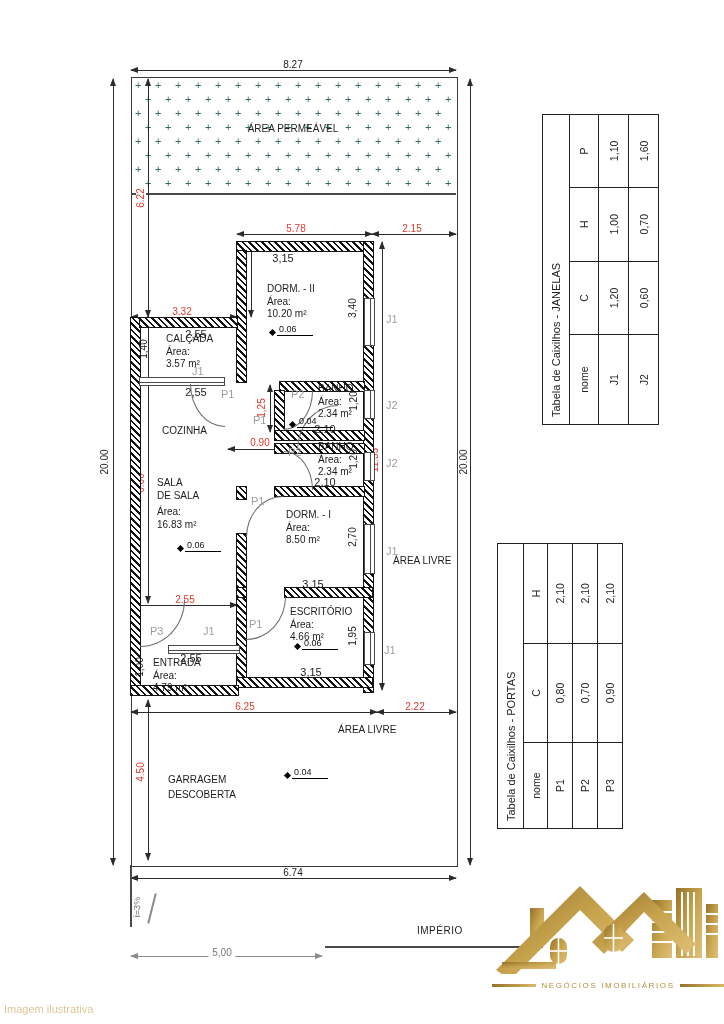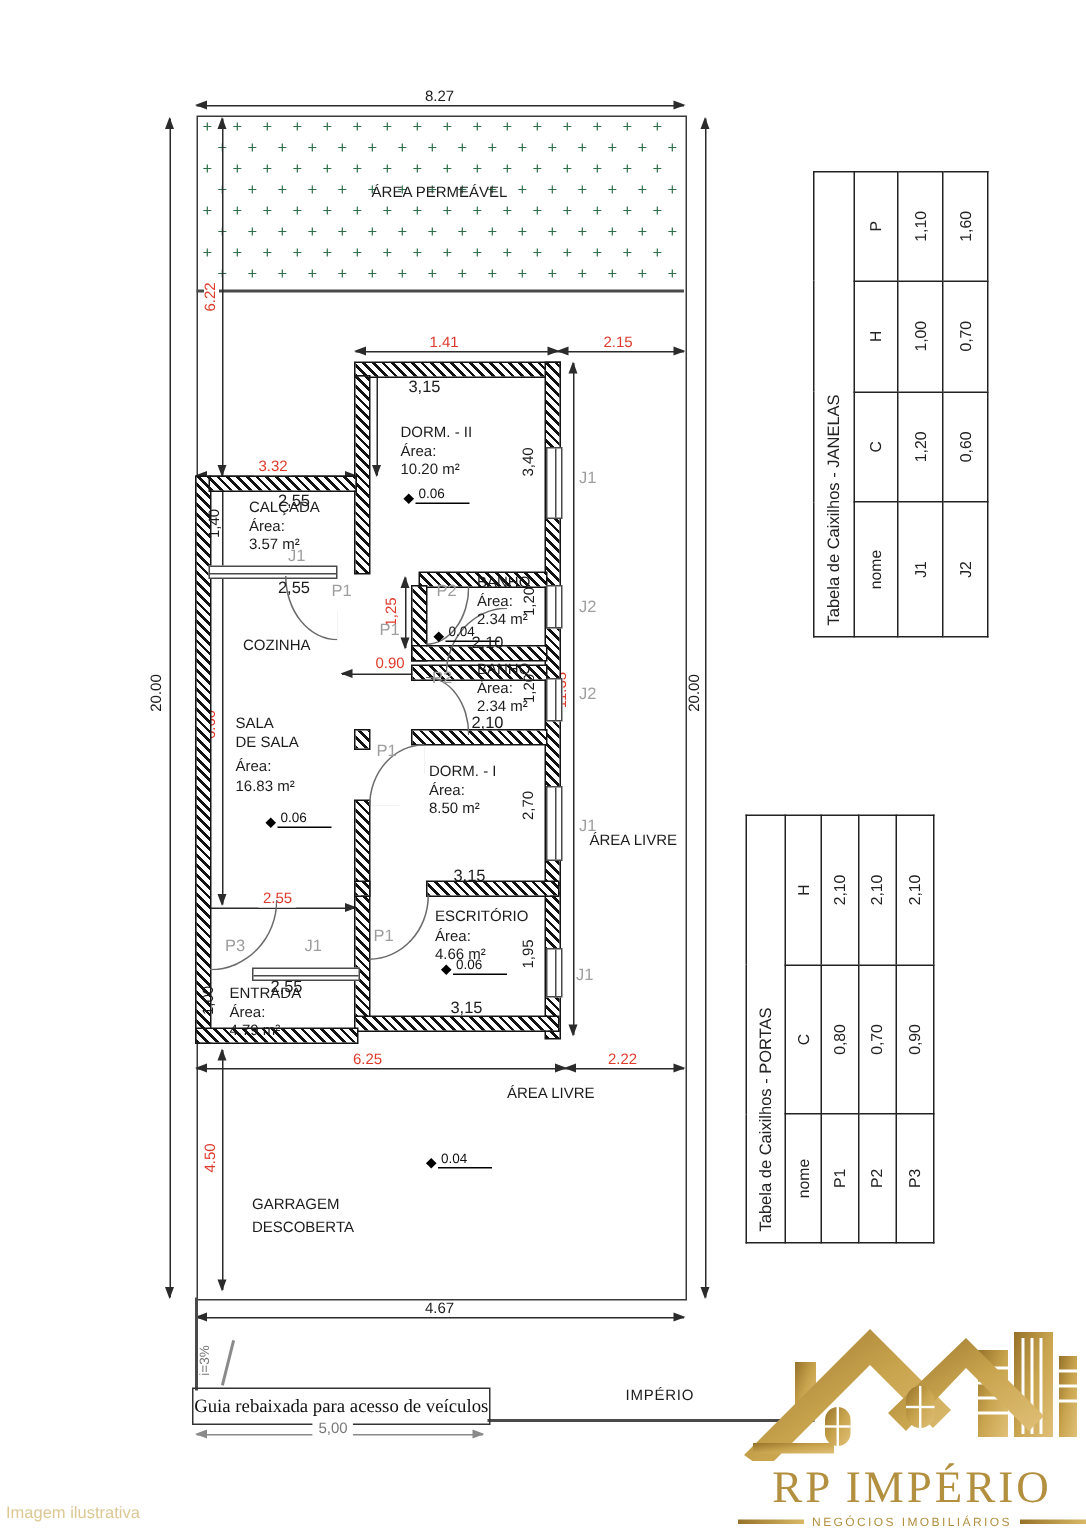--- a/index.html
+++ b/index.html
@@ -197,26 +197,26 @@
   <div class="line" style="left:131px;top:193px;width:325px;height:1.5px"></div>
   <div class="lbl ctr" style="left:293px;top:124px">ÁREA PERMEÁVEL</div>
 
   <div class="dimh" style="left:131px;top:70px;width:325px"></div>
   <div class="lbl ctr" style="left:293px;top:60px;background:#fff;padding:0 4px">8.27</div>
   <div class="dimv" style="left:113px;top:79px;height:786px"></div>
   <div class="vlbl" style="left:105px;top:462px;background:#fff;padding:0 4px">20.00</div>
   <div class="dimv" style="left:470px;top:79px;height:786px"></div>
   <div class="vlbl" style="left:464px;top:462px;background:#fff;padding:0 4px">20.00</div>
   <div class="dimh" style="left:131px;top:878px;width:325px"></div>
-  <div class="lbl ctr" style="left:293px;top:868px;background:#fff;padding:0 4px">4.67</div>
+  <div class="lbl ctr" style="left:293px;top:868px;background:#fff;padding:0 4px">6.74</div>
 
   <div class="dimv red" style="left:148px;top:79px;height:238px"></div>
   <div class="vlbl red" style="left:141px;top:198px;background:#fff">6.22</div>
   <div class="dimh red" style="left:237px;top:234px;width:135px"></div>
-  <div class="lbl ctr red" style="left:296px;top:224px;background:#fff;padding:0 3px">1.41</div>
+  <div class="lbl ctr red" style="left:296px;top:224px;background:#fff;padding:0 3px">5.78</div>
   <div class="dimh red" style="left:372px;top:234px;width:84px"></div>
   <div class="lbl ctr red" style="left:412px;top:224px;background:#fff;padding:0 3px">2.15</div>
   <div class="dimv red" style="left:251px;top:242px;height:75px"></div>
   <div class="vlbl red" style="left:244px;top:276px;background:#fff">2.05</div>
   <div class="dimh red" style="left:131px;top:317px;width:106px"></div>
   <div class="lbl ctr red" style="left:182px;top:307px;background:#fff;padding:0 3px">3.32</div>
   <div class="dimv red" style="left:270px;top:385px;height:47px"></div>
   <div class="vlbl red" style="left:262px;top:408px">1,25</div>
   <div class="dimh red" style="left:228px;top:449px;width:55px"></div>
   <div class="lbl ctr red" style="left:260px;top:438px">0.90</div>
@@ -270,21 +270,21 @@
   <div class="room" style="left:166px;top:333px"><span>CALÇADA</span><br><span>Área:</span><br><span>3.57 m²</span></div>
   <div class="room" style="left:162px;top:425px"><span>COZINHA</span></div>
   <div class="room" style="left:318px;top:383px"><span>BANHO</span><br><span>Área:</span><br><span>2.34 m²</span></div>
   <div class="room" style="left:318px;top:441px"><span>BANHO</span><br><span>Área:</span><br><span>2.34 m²</span></div>
   <div class="room" style="left:157px;top:477px"><span>SALA</span><br><span>DE SALA</span><span class="gap"></span><span>Área:</span><br><span>16.83 m²</span></div>
   <div class="room" style="left:286px;top:509px"><span>DORM. - I</span><br><span>Área:</span><br><span>8.50 m²</span></div>
   <div class="room" style="left:290px;top:606px"><span>ESCRITÓRIO</span><br><span>Área:</span><br><span>4.66 m²</span></div>
   <div class="room" style="left:153px;top:657px"><span>ENTRADA</span><br><span>Área:</span><br><span>4.79 m²</span></div>
   <div class="lbl" style="left:393px;top:556px">ÁREA LIVRE</div>
   <div class="lbl" style="left:338px;top:725px">ÁREA LIVRE</div>
-  <div class="room" style="left:168px;top:796px;line-height:15px"><span>GARRAGEM</span><br><span>DESCOBERTA</span></div>
+  <div class="room" style="left:168px;top:772px;line-height:15px"><span>GARRAGEM</span><br><span>DESCOBERTA</span></div>
 
   <div class="elev" style="left:270px;top:325px">
       <i class="dia"></i>
       <span>0.06</span>
     </div>
   <div class="elev" style="left:290px;top:417px">
       <i class="dia"></i>
       <span>0.04</span>
     </div>
   <div class="elev" style="left:178px;top:541px">
@@ -393,23 +393,20 @@
       <td>0,90</td>
       <td>2,10</td>
     </tr>
   </tbody>
     </table>
 
   <div class="line" style="left:130px;top:865px;width:1.5px;height:62px"></div>
   <div class="line" style="left:325px;top:946px;width:218px;height:1.5px"></div>
   <div class="vlbl dgray" style="left:137px;top:907px;font-size:9px">i=3%</div>
   <div id="slope-slash"></div>
-  <div id="guia-box">
-      <span>Guia rebaixada para acesso de veículos</span>
-    </div>
   <div class="dimh dgray" style="left:131px;top:956px;width:191px;color:#8a8a8a"></div>
   <div class="lbl ctr dgray" style="left:222px;top:948px;background:#fff;padding:0 4px">5,00</div>
   <div class="lbl" style="left:417px;top:926px;letter-spacing:.5px">IMPÉRIO</div>
 
   <div id="logo">
     <svg width="232" height="96" viewBox="0 0 232 96">
       <defs>
         <linearGradient id="g" x1="0" y1="0" x2="1" y2="1">
           <stop offset="0" stop-color="#96722a"></stop>
             <stop offset=".5" stop-color="#c9a44e"></stop>
@@ -435,21 +432,20 @@
       <path d="M4,92 L88,8 L142,62 L130,74 L88,32 L18,102 Z" fill="url(#g)"></path>
       <path d="M100,64 L152,14 L204,66 L194,76 L152,34 L112,76 Z" fill="url(#g)"></path>
       <rect x="10" y="84" width="54" height="7" fill="url(#g)"></rect>
       <rect x="58" y="60" width="17" height="26" rx="8.5" fill="url(#g)"></rect>
       <line x1="66.5" y1="60" x2="66.5" y2="86" stroke="#fff" stroke-width="1.6"></line>
       <line x1="58" y1="73" x2="75" y2="73" stroke="#fff" stroke-width="1.6"></line>
       <rect x="112" y="46" width="19" height="28" rx="9.5" fill="url(#g)"></rect>
       <line x1="121.5" y1="46" x2="121.5" y2="74" stroke="#fff" stroke-width="1.6"></line>
       <line x1="112" y1="60" x2="131" y2="60" stroke="#fff" stroke-width="1.6"></line>
     </svg>
-    <div class="brand">RP IMPÉRIO</div>
     <div class="tagrow">
       <i class="bar"></i>
       <span class="tagline">NEGÓCIOS IMOBILIÁRIOS</span>
       <i class="bar"></i>
     </div>
   </div>
 
   <div id="watermark">Imagem ilustrativa</div>
 </div>
 

